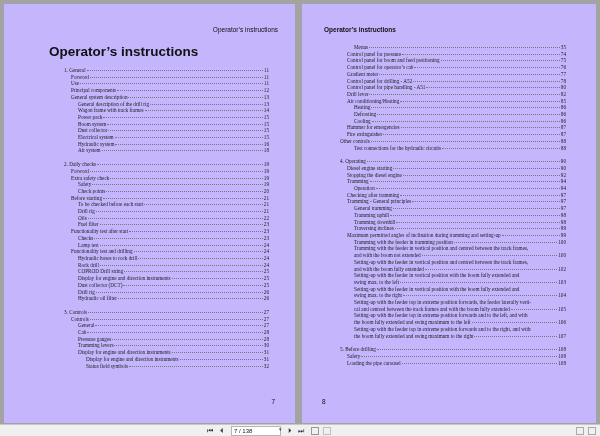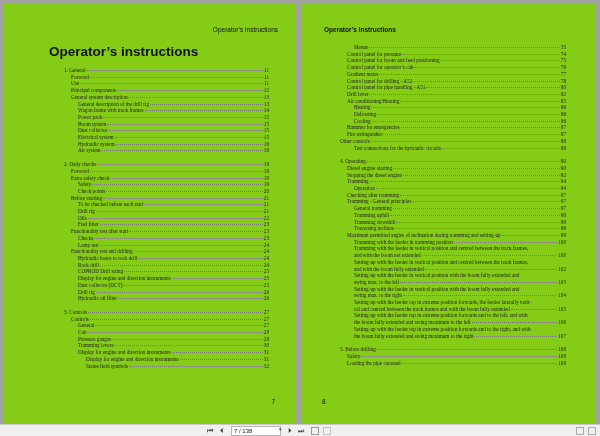--- a/index.html
+++ b/index.html
@@ -1,17 +1,17 @@
 <!DOCTYPE html>
 <html><head>
 <meta charset="utf-8">
 <style>
   html, body { margin:0; padding:0; }
   body { width:600px; height:436px; background:#a3a3a3; position:relative; overflow:hidden; font-family:"Liberation Serif", serif; }
-  .page { position:absolute; top:4px; height:419px; background:#84cc16; overflow:hidden; }
+  .page { position:absolute; top:4px; height:419px; background:#c4b5fd; overflow:hidden; }
   #page-left { left:4px; width:291px; }
   #page-right { left:302px; width:294px; }
   .running-head { position:absolute; top:22px; font-family:"Liberation Sans", sans-serif; font-size:6.5px; color:#111; }
   #page-left .running-head { right:17px; }
   #page-right .running-head { left:22px; font-weight:bold; }
   .doc-title { position:absolute; left:45px; top:40px; font-family:"Liberation Sans", sans-serif; font-weight:bold; font-size:13.5px; color:#111; white-space:nowrap; }
   .toc { position:absolute; font-size:5.2px; color:#222; line-height:6.7px; }
   #page-left .toc { left:60px; top:63px; width:205px; }
   #page-right .toc { left:38px; top:40px; width:226px; }
   .row { display:flex; align-items:baseline; white-space:nowrap; }

